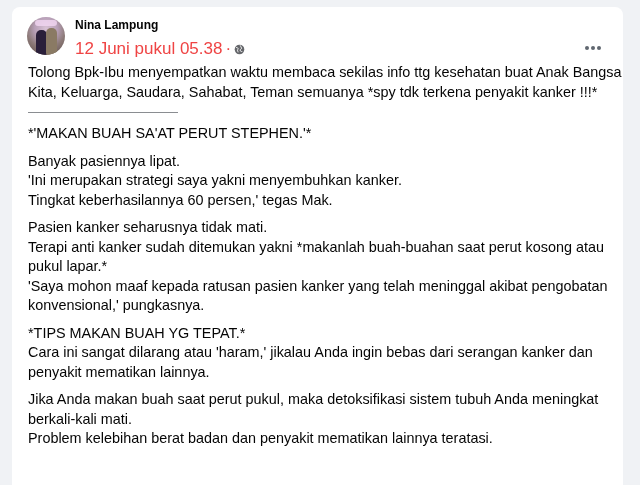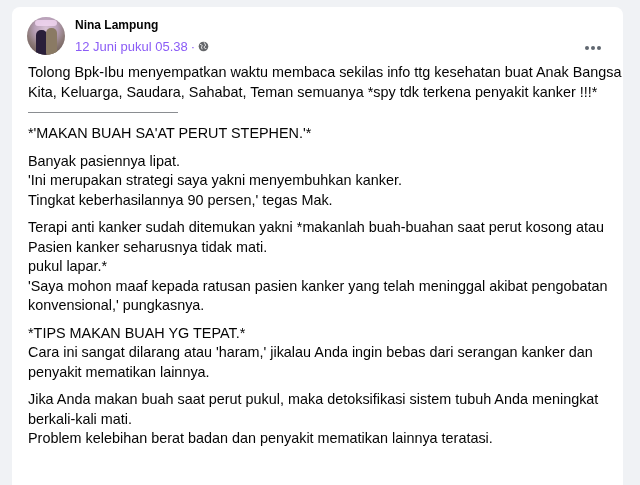--- a/index.html
+++ b/index.html
@@ -22,21 +22,21 @@
   }
   .avatar .p1 { position: absolute; left: 9px; top: 13px; width: 11px; height: 25px; background: #2a1f3a; border-radius: 5px 5px 2px 2px; }
   .avatar .p2 { position: absolute; left: 19px; top: 11px; width: 11px; height: 27px; background: #8a7a64; border-radius: 5px 5px 2px 2px; }
   .avatar .glow { position: absolute; left: 8px; top: 3px; width: 22px; height: 6px; background: #f3d7f2; border-radius: 3px; opacity: .8; }
   .name {
     position: absolute; left: 48px; top: 1px;
     font-size: 12px; font-weight: bold; color: #050505;
   }
   .meta {
     position: absolute; left: 48px; top: 22px;
-    font-size: 13px; color: #8b5cf6; display: flex; align-items: center; gap: 3px;
+    font-size: 17px; color: #ef4444; display: flex; align-items: center; gap: 3px;
   }
   .globe { width: 11px; height: 11px; display: inline-block; }
   .more {
     position: absolute; right: 20px; top: 27px; width: 20px; height: 8px;
     display: flex; gap: 2px; align-items: center; justify-content: center; cursor: pointer;
   }
   .more span { width: 4px; height: 4px; background: #606770; border-radius: 50%; display: block; }
   .body {
     position: absolute; left: 16px; top: 56px; width: 585px;
     font-size: 14.4px; line-height: 19.5px; color: #050505;
@@ -78,26 +78,26 @@
     </div>
     <div class="rule"></div>
 
     <div class="para">
       <span class="line">*'MAKAN BUAH SA'AT PERUT STEPHEN.'*</span>
     </div>
 
     <div class="para">
       <span class="line">Banyak pasiennya lipat.</span>
       <span class="line">'Ini merupakan strategi saya yakni menyembuhkan kanker.</span>
-      <span class="line">Tingkat keberhasilannya 90 persen,' tegas Mak.</span>
+      <span class="line">Tingkat keberhasilannya 60 persen,' tegas Mak.</span>
     </div>
 
     <div class="para">
+      <span class="line">Pasien kanker seharusnya tidak mati.</span>
       <span class="line">Terapi anti kanker sudah ditemukan yakni *makanlah buah-buahan saat perut kosong atau</span>
-      <span class="line">Pasien kanker seharusnya tidak mati.</span>
       <span class="line">pukul lapar.*</span>
       <span class="line">'Saya mohon maaf kepada ratusan pasien kanker yang telah meninggal akibat pengobatan</span>
       <span class="line">konvensional,' pungkasnya.</span>
     </div>
 
     <div class="para">
       <span class="line">*TIPS MAKAN BUAH YG TEPAT.*</span>
       <span class="line">Cara ini sangat dilarang atau 'haram,' jikalau Anda ingin bebas dari serangan kanker dan</span>
       <span class="line">penyakit mematikan lainnya.</span>
     </div>

